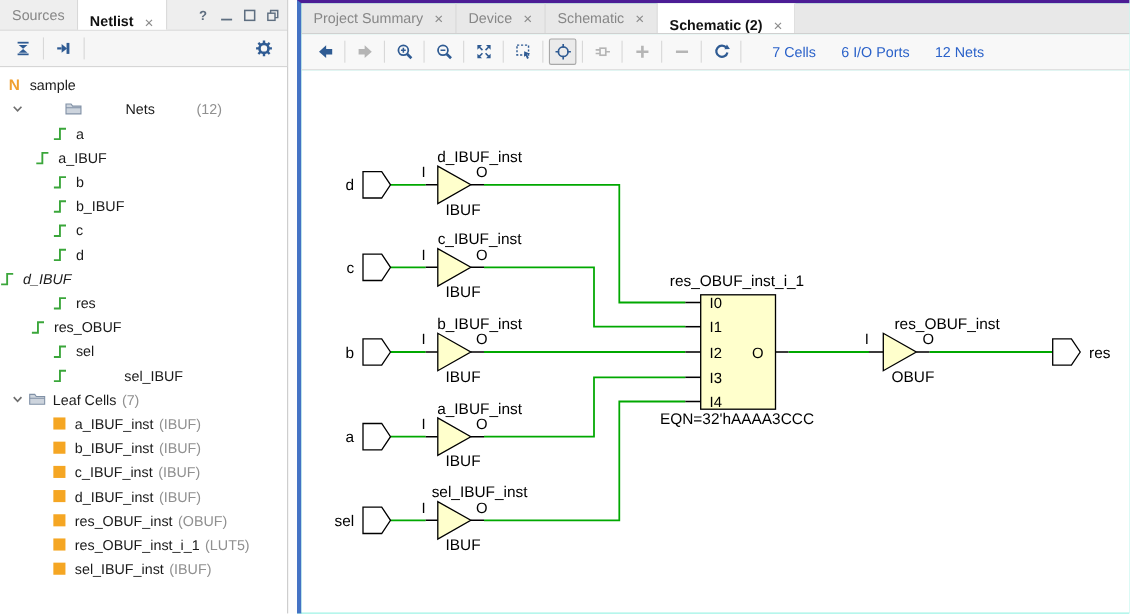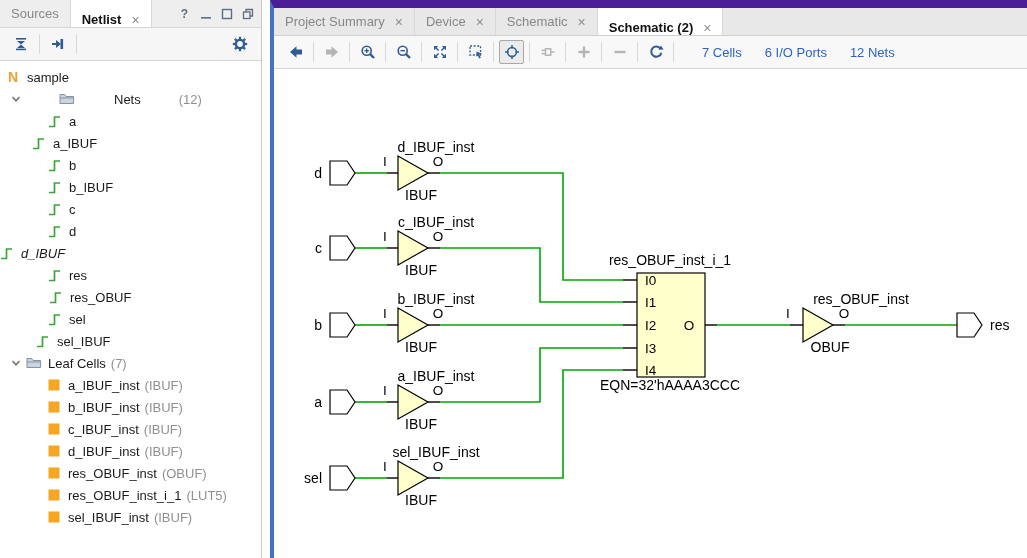--- a/index.html
+++ b/index.html
@@ -24,21 +24,21 @@
   .tree { padding-top:5px; font-size:13px; color:#1a1a1a; }
   .tree-row { display:flex; align-items:center; height:22px; white-space:nowrap; }
   .tree-ico { display:inline-flex; align-items:center; justify-content:center; flex:none; }
   .muted { color:#909090; margin-left:5px; }
   .nicon { color:#F0A030; font-weight:bold; font-size:14px; }
 
   
   .splitter { position:absolute; left:263px; top:0; width:7px; height:558px; background:#fdfdfd; }
 
   
-  .right-panel { position:absolute; left:270px; top:0; width:757px; height:558px; background:#5eead4; border-top:8px solid #4c1d95; border-left:4px solid #4472C4; }
+  .right-panel { position:absolute; left:270px; top:0; width:757px; height:558px; background:#5eead4; border-top:3px solid #4c1d95; border-left:4px solid #4472C4; }
   .rp-tabbar { display:flex; align-items:stretch; height:28px; background:#e8e8e8; border-bottom:1px solid #d0d0d0; }
   .rp-toolbar { display:flex; align-items:center; height:33px; background:#f8f8f8; border-bottom:1px solid #d6d6d6; padding:0 9px; }
   .rp-btn { width:25px; height:24px; display:flex; align-items:center; justify-content:center; color:#2F5B93; border:1px solid transparent; }
   .rp-btn.disabled { color:#b5b5b5; }
   .rp-btn.pressed { background:#ebebeb; border:1px solid #a8a8a8; border-radius:2px; }
   .stat-link { color:#2B62C9; font-size:13px; margin-left:23px; cursor:default; }
   .canvas { position:relative; width:753px; height:493px; background:#fff; overflow:hidden; }
   svg text { font-family:"Liberation Sans", sans-serif; }
 </style>
 </head>
@@ -189,37 +189,37 @@
           <span>d_IBUF</span>
         </div>
         <div class="tree-row" style="padding-left: 48px;">
           <span class="tree-ico" style="margin-right: 8px;">
             <svg width="13" height="13" viewBox="0 0 13 13">
               <polyline points="1,11.5 6.5,11.5 6.5,2 12,2" fill="none" stroke="#3AA63A" stroke-width="1.7"></polyline>
             </svg>
           </span>
           <span>res</span>
         </div>
-        <div class="tree-row" style="padding-left: 28px; margin-left: 21px;">
+        <div class="tree-row" style="padding-left: 28px;">
           <span class="tree-ico" style="margin-right: 8px;">
             <svg width="13" height="13" viewBox="0 0 13 13">
               <polyline points="1,11.5 6.5,11.5 6.5,2 12,2" fill="none" stroke="#3AA63A" stroke-width="1.7"></polyline>
             </svg>
           </span>
           <span>res_OBUF</span>
         </div>
         <div class="tree-row" style="padding-left: 48px;">
           <span class="tree-ico" style="margin-right: 8px;">
             <svg width="13" height="13" viewBox="0 0 13 13">
               <polyline points="1,11.5 6.5,11.5 6.5,2 12,2" fill="none" stroke="#3AA63A" stroke-width="1.7"></polyline>
             </svg>
           </span>
           <span>sel</span>
         </div>
-        <div class="tree-row" style="padding-left: 36px;">
+        <div class="tree-row" style="padding-left: 48px; gap: 44px;">
           <span class="tree-ico" style="margin-right: 8px;">
             <svg width="13" height="13" viewBox="0 0 13 13">
               <polyline points="1,11.5 6.5,11.5 6.5,2 12,2" fill="none" stroke="#3AA63A" stroke-width="1.7"></polyline>
             </svg>
           </span>
           <span>sel_IBUF</span>
         </div>
         <div class="tree-row" style="padding-left: 10px;">
           <span class="tree-ico" style="width: 12px;">
             <svg width="10" height="10" viewBox="0 0 10 10">

